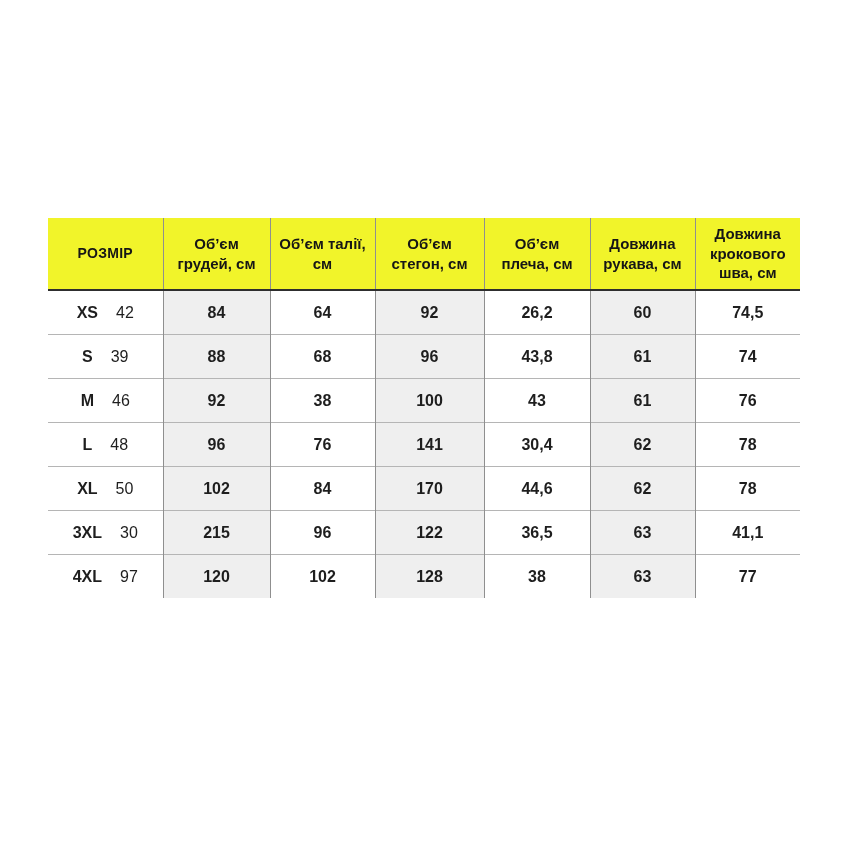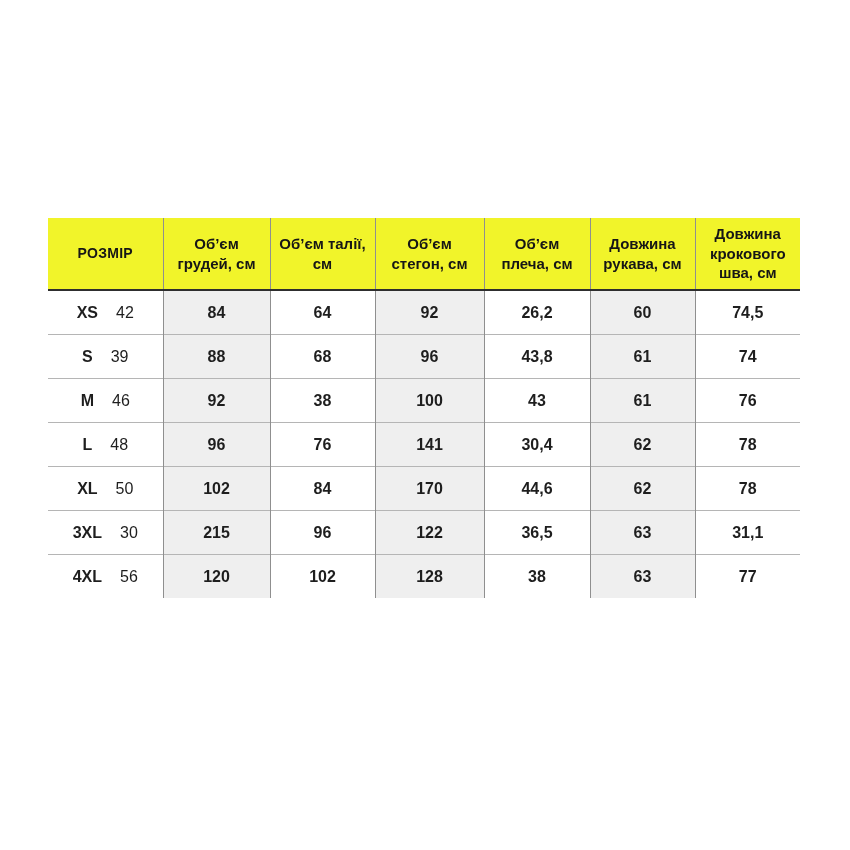--- a/index.html
+++ b/index.html
@@ -172,27 +172,27 @@
             <span class="size-cell">
               <span class="size-label">3XL</span>
               <span class="size-num">30</span>
             </span>
           </td>
           <td class="gray">215</td>
           <td>96</td>
           <td class="gray">122</td>
           <td>36,5</td>
           <td class="gray">63</td>
-          <td>31,1</td>
+          <td>41,1</td>
         </tr>
         <tr>
           <td>
             <span class="size-cell">
               <span class="size-label">4XL</span>
-              <span class="size-num">56</span>
+              <span class="size-num">97</span>
             </span>
           </td>
           <td class="gray">120</td>
           <td>102</td>
           <td class="gray">128</td>
           <td>38</td>
           <td class="gray">63</td>
           <td>77</td>
         </tr>
       </tbody>

